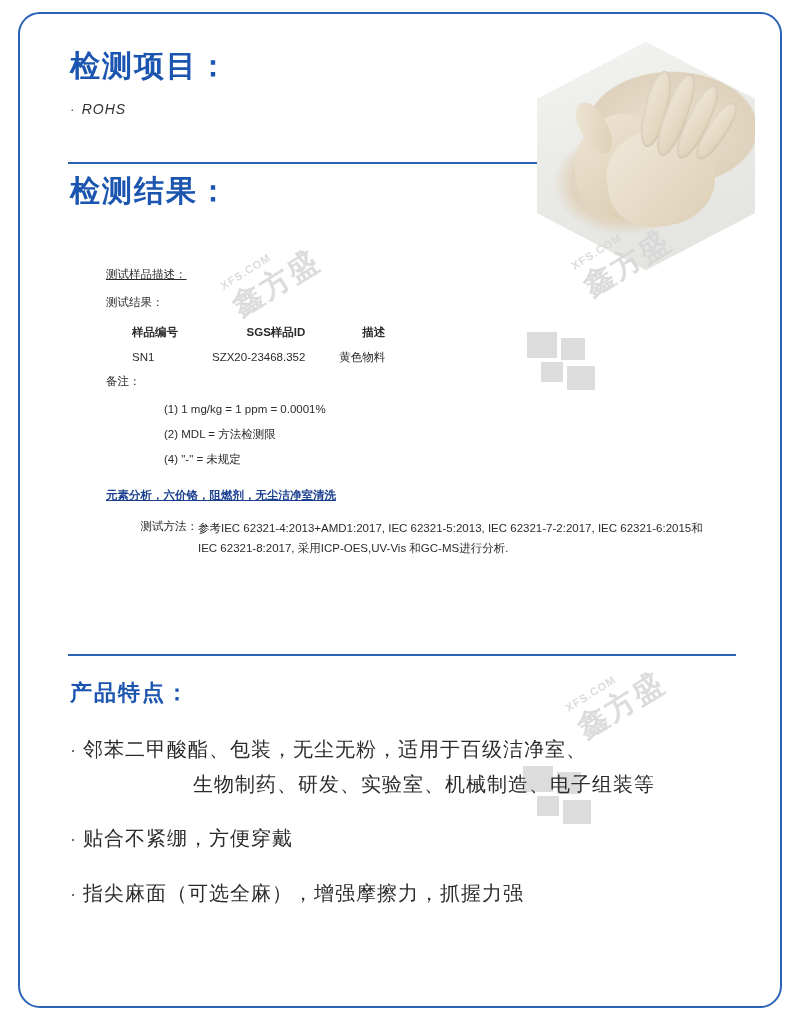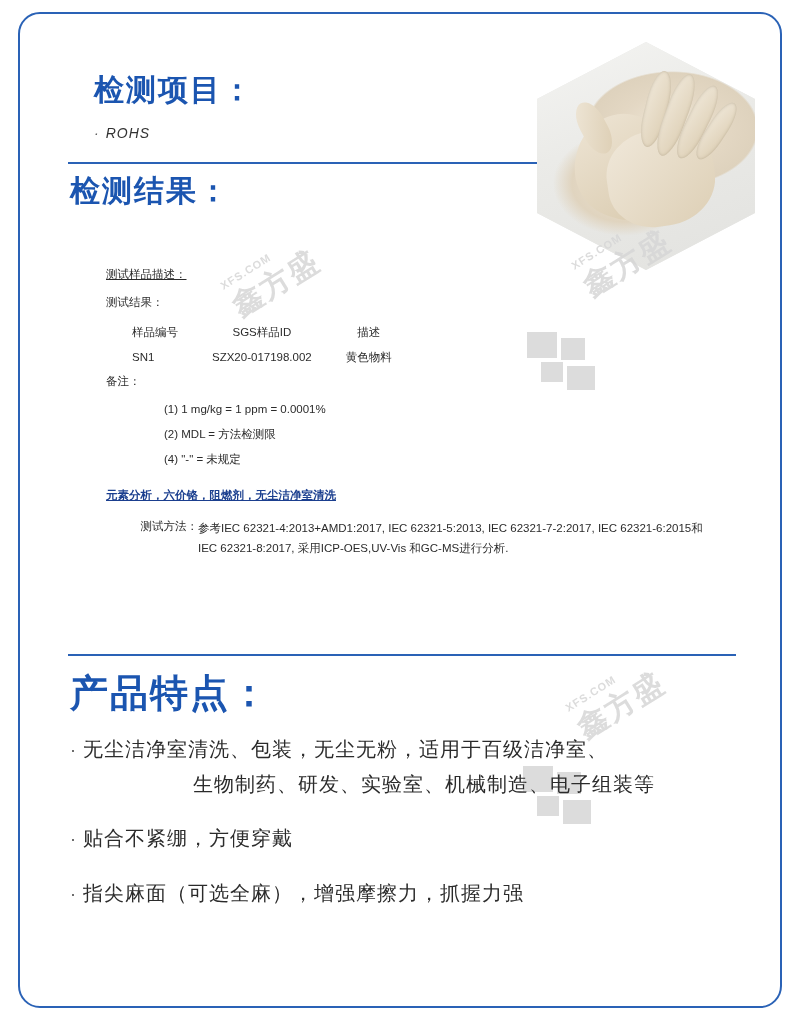--- a/index.html
+++ b/index.html
@@ -34,23 +34,22 @@
     font-weight: bold;
     letter-spacing: 2px;
   }
   .title-big {
     font-size: 30px;
     line-height: 34px;
   }
   .block-inspect {
     position: absolute;
     left: 50px;
-    top: 59px;
+    top: 35px;
     width: 430px;
-    margin-left: 24px;
   }
   .bullet-line {
     font-size: 14px;
     color: #333;
     margin-top: 18px;
     letter-spacing: 1px;
     font-style: italic;
   }
   .bullet-dot {
     color: #555;
@@ -173,22 +172,22 @@
     line-height: 1.55;
   }
   .rep-line { margin-bottom: 10px; }
   .underline { text-decoration: underline; }
   .tbl {
     margin: 12px 0 4px 26px;
     border-collapse: collapse;
     font-size: 11.5px;
   }
   .tbl th {
-    font-weight: normal;
-    text-align: center;
+    font-weight: bold;
+    text-align: right;
     padding: 0 34px 6px 0;
     white-space: nowrap;
   }
   .tbl td {
     padding: 2px 34px 2px 0;
     white-space: nowrap;
   }
   .th-a { padding-left: 18px; }
   .notes {
     margin: 6px 0 0 58px;
@@ -209,21 +208,21 @@
   .method-text { flex: 1; line-height: 1.75; }
 
   
   .block-features {
     position: absolute;
     left: 50px;
     top: 662px;
     width: 690px;
   }
   .feat-title {
-    font-size: 38px;
+    font-size: 22px;
     line-height: 34px;
     margin-bottom: 22px;
   }
   .feat-item {
     font-size: 20px;
     color: #2b2b2b;
     line-height: 34px;
     margin-bottom: 20px;
     letter-spacing: 1px;
   }
@@ -299,21 +298,21 @@
       <thead>
         <tr>
           <th class="th-a">样品编号</th>
           <th>SGS样品ID</th>
           <th>描述</th>
         </tr>
       </thead>
       <tbody>
         <tr>
           <td class="th-a">SN1</td>
-          <td>SZX20-017198.002</td>
+          <td>SZX20-23468.352</td>
           <td>黄色物料</td>
         </tr>
       </tbody>
     </table>
 
     <div class="rep-line">备注：</div>
     <div class="notes">
       <div>(1) 1 mg/kg = 1 ppm = 0.0001%</div>
       <div>(2) MDL = 方法检测限</div>
       <div>(4) "-" = 未规定</div>
@@ -326,21 +325,21 @@
       <div class="method-text">参考IEC 62321-4:2013+AMD1:2017, IEC 62321-5:2013, IEC 62321-7-2:2017, IEC 62321-6:2015和IEC 62321-8:2017, 采用ICP-OES,UV-Vis 和GC-MS进行分析.</div>
     </div>
   </div>
 
   <div class="rule rule-2"></div>
 
   <div class="block-features">
     <div class="sec-title feat-title">产品特点：</div>
 
     <div class="feat-item">
-      <span class="bullet-dot">·</span><span>无尘洁净室清洗、包装，无尘无粉，适用于百级洁净室、</span>
+      <span class="bullet-dot">·</span><span>邻苯二甲酸酯、包装，无尘无粉，适用于百级洁净室、</span>
       <span class="feat-sub">生物制药、研发、实验室、机械制造、电子组装等</span>
     </div>
 
     <div class="feat-item">
       <span class="bullet-dot">·</span><span>贴合不紧绷，方便穿戴</span>
     </div>
 
     <div class="feat-item">
       <span class="bullet-dot">·</span><span>指尖麻面（可选全麻），增强摩擦力，抓握力强</span>
     </div>

